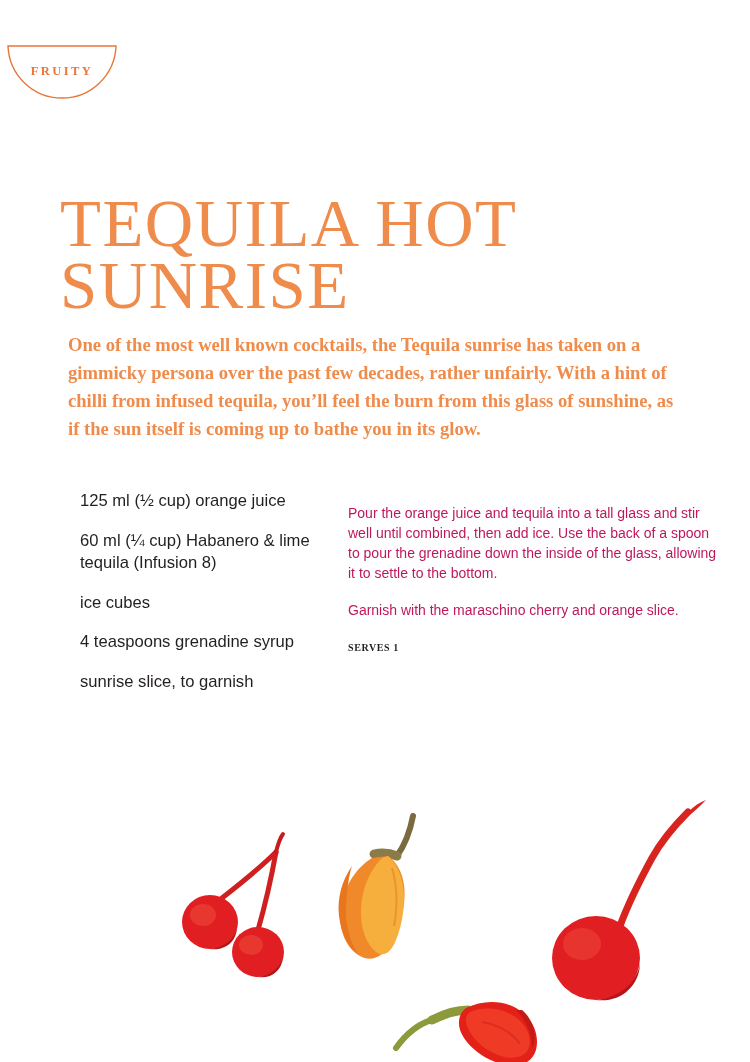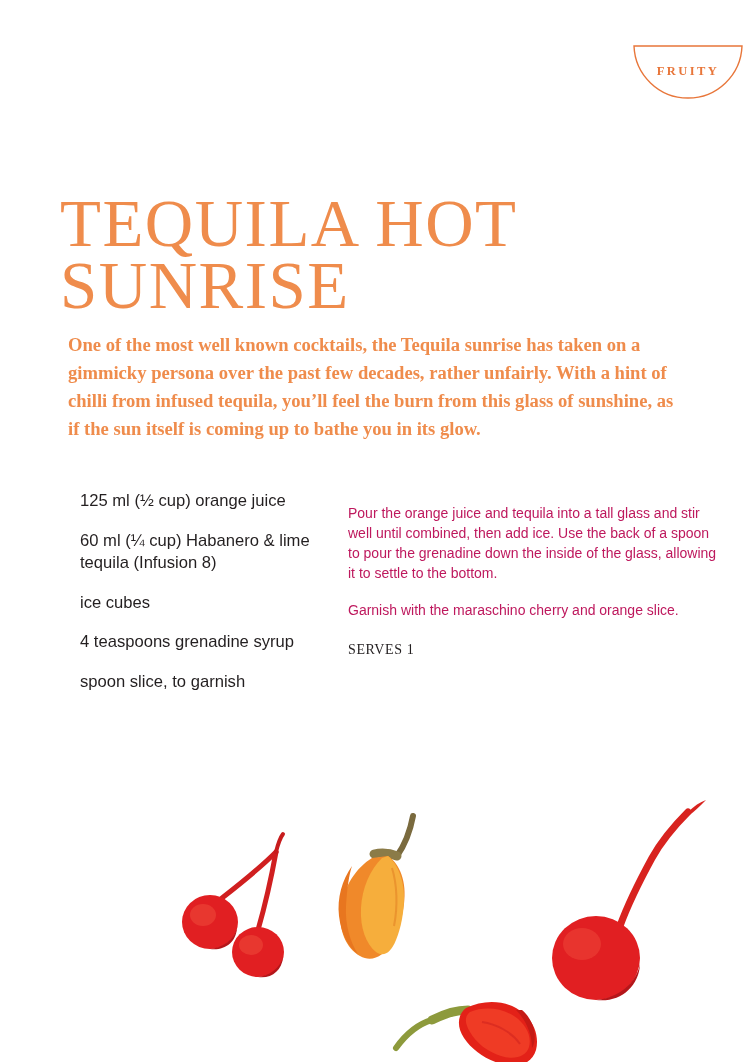--- a/index.html
+++ b/index.html
@@ -23,21 +23,21 @@
     box-sizing: border-box;
   }
 
   
   .badge-wrap {
     position: absolute;
     top: 44px;
     left: 0;
     width: 750px;
     display: flex;
-    justify-content: flex-end;
+    justify-content: flex-start;
   }
   .badge {
     position: relative;
     width: 124px;
     height: 56px;
   }
   .badge svg {
     position: absolute;
     top: 0;
     left: 0;
@@ -113,22 +113,22 @@
   }
   .method-para {
     font-size: 14px;
     line-height: 1.42;
     color: #be185d;
     margin-bottom: 17px;
   }
   .serves {
     margin-top: 22px;
     font-family: "Liberation Serif", serif;
-    font-weight: 400;
-    font-size: 14px;
+    font-weight: 700;
+    font-size: 10px;
     letter-spacing: 0.6px;
     color: #231f20;
   }
 
   
   .illustration {
     position: absolute;
     left: 0;
     top: 690px;
     width: 750px;
@@ -154,21 +154,21 @@
 
   <p class="intro">One of the most well known cocktails, the Tequila sunrise has taken on a gimmicky persona over the past few decades, rather unfairly. With a hint of chilli from infused tequila, you’ll feel the burn from this glass of sunshine, as if the sun itself is coming up to bathe you in its glow.</p>
 
   <div class="columns">
 
     <div class="col-ingredients">
       <div class="ingredient">125 ml (½ cup) orange juice</div>
       <div class="ingredient">60 ml (¼ cup) Habanero &amp; lime tequila (Infusion 8)</div>
       <div class="ingredient">ice cubes</div>
       <div class="ingredient">4 teaspoons grenadine syrup</div>
-      <div class="ingredient">spoon slice, to garnish</div>
+      <div class="ingredient">sunrise slice, to garnish</div>
     </div>
 
     <div class="col-method">
       <p class="method-para">Pour the orange juice and tequila into a tall glass and stir well until combined, then add ice. Use the back of a spoon to pour the grenadine down the inside of the glass, allowing it to settle to the bottom.</p>
       <p class="method-para">Garnish with the maraschino cherry and orange slice.</p>
       <div class="serves">SERVES 1</div>
     </div>
 
   </div>
 

